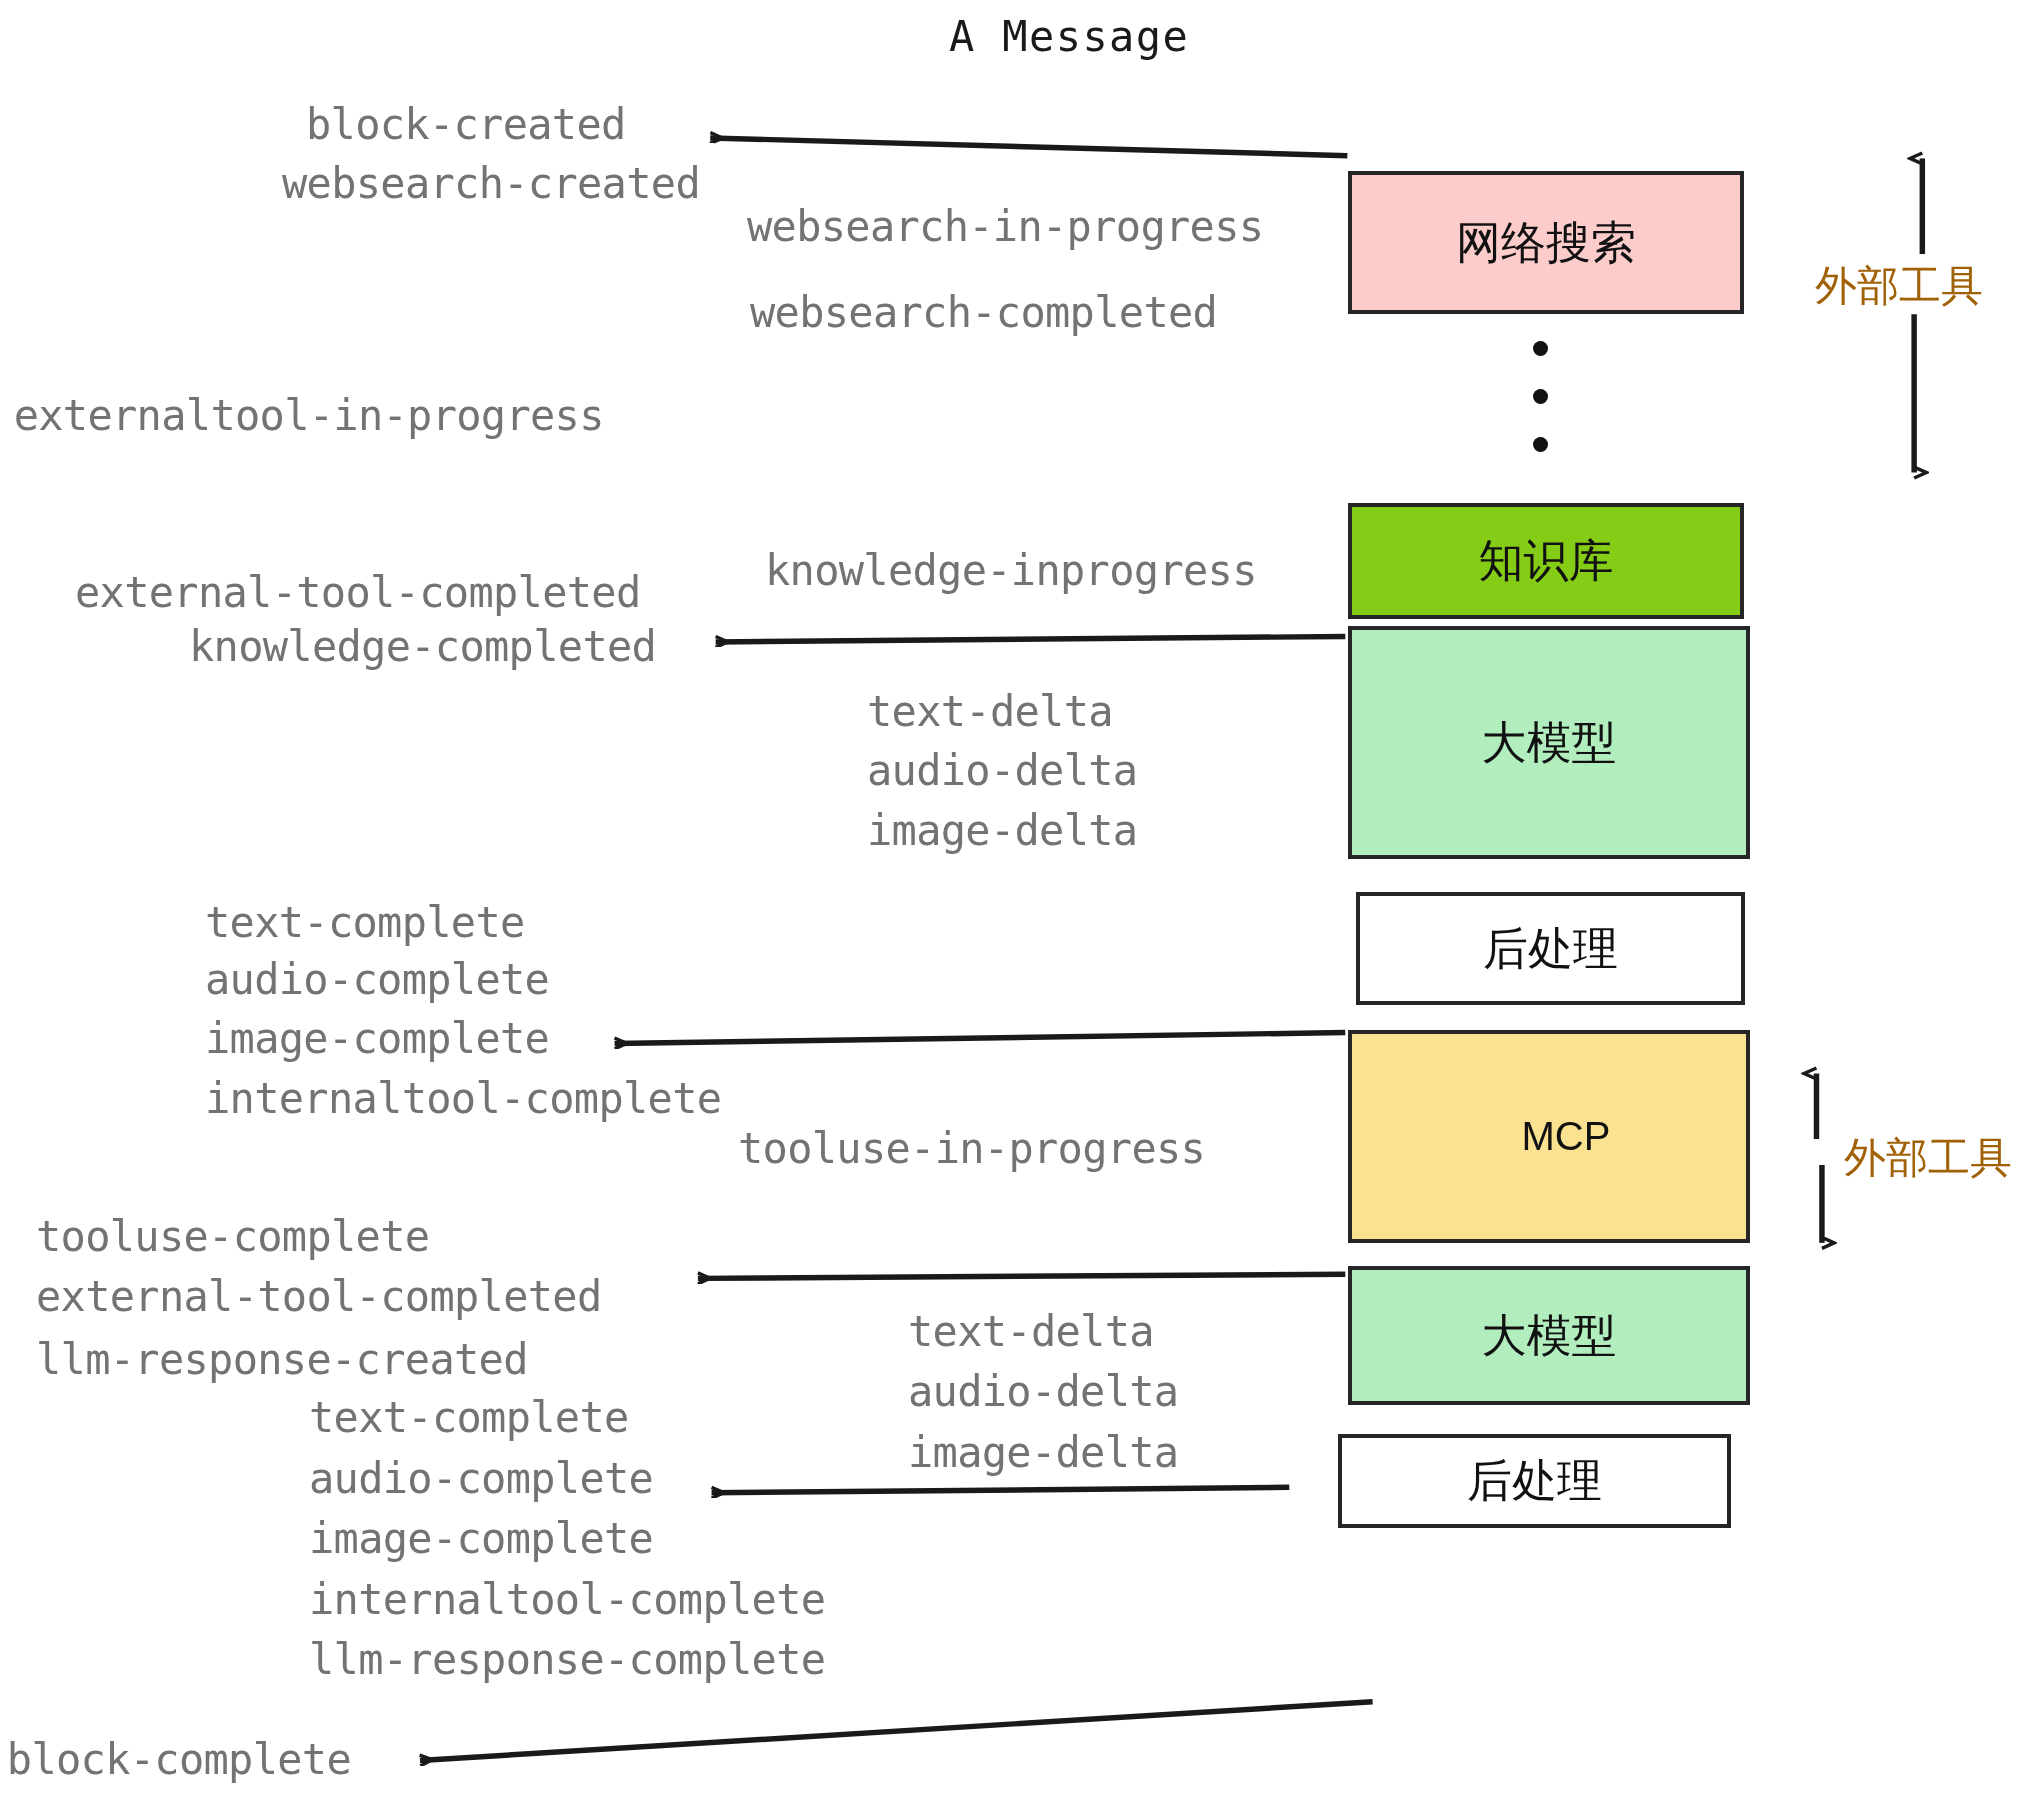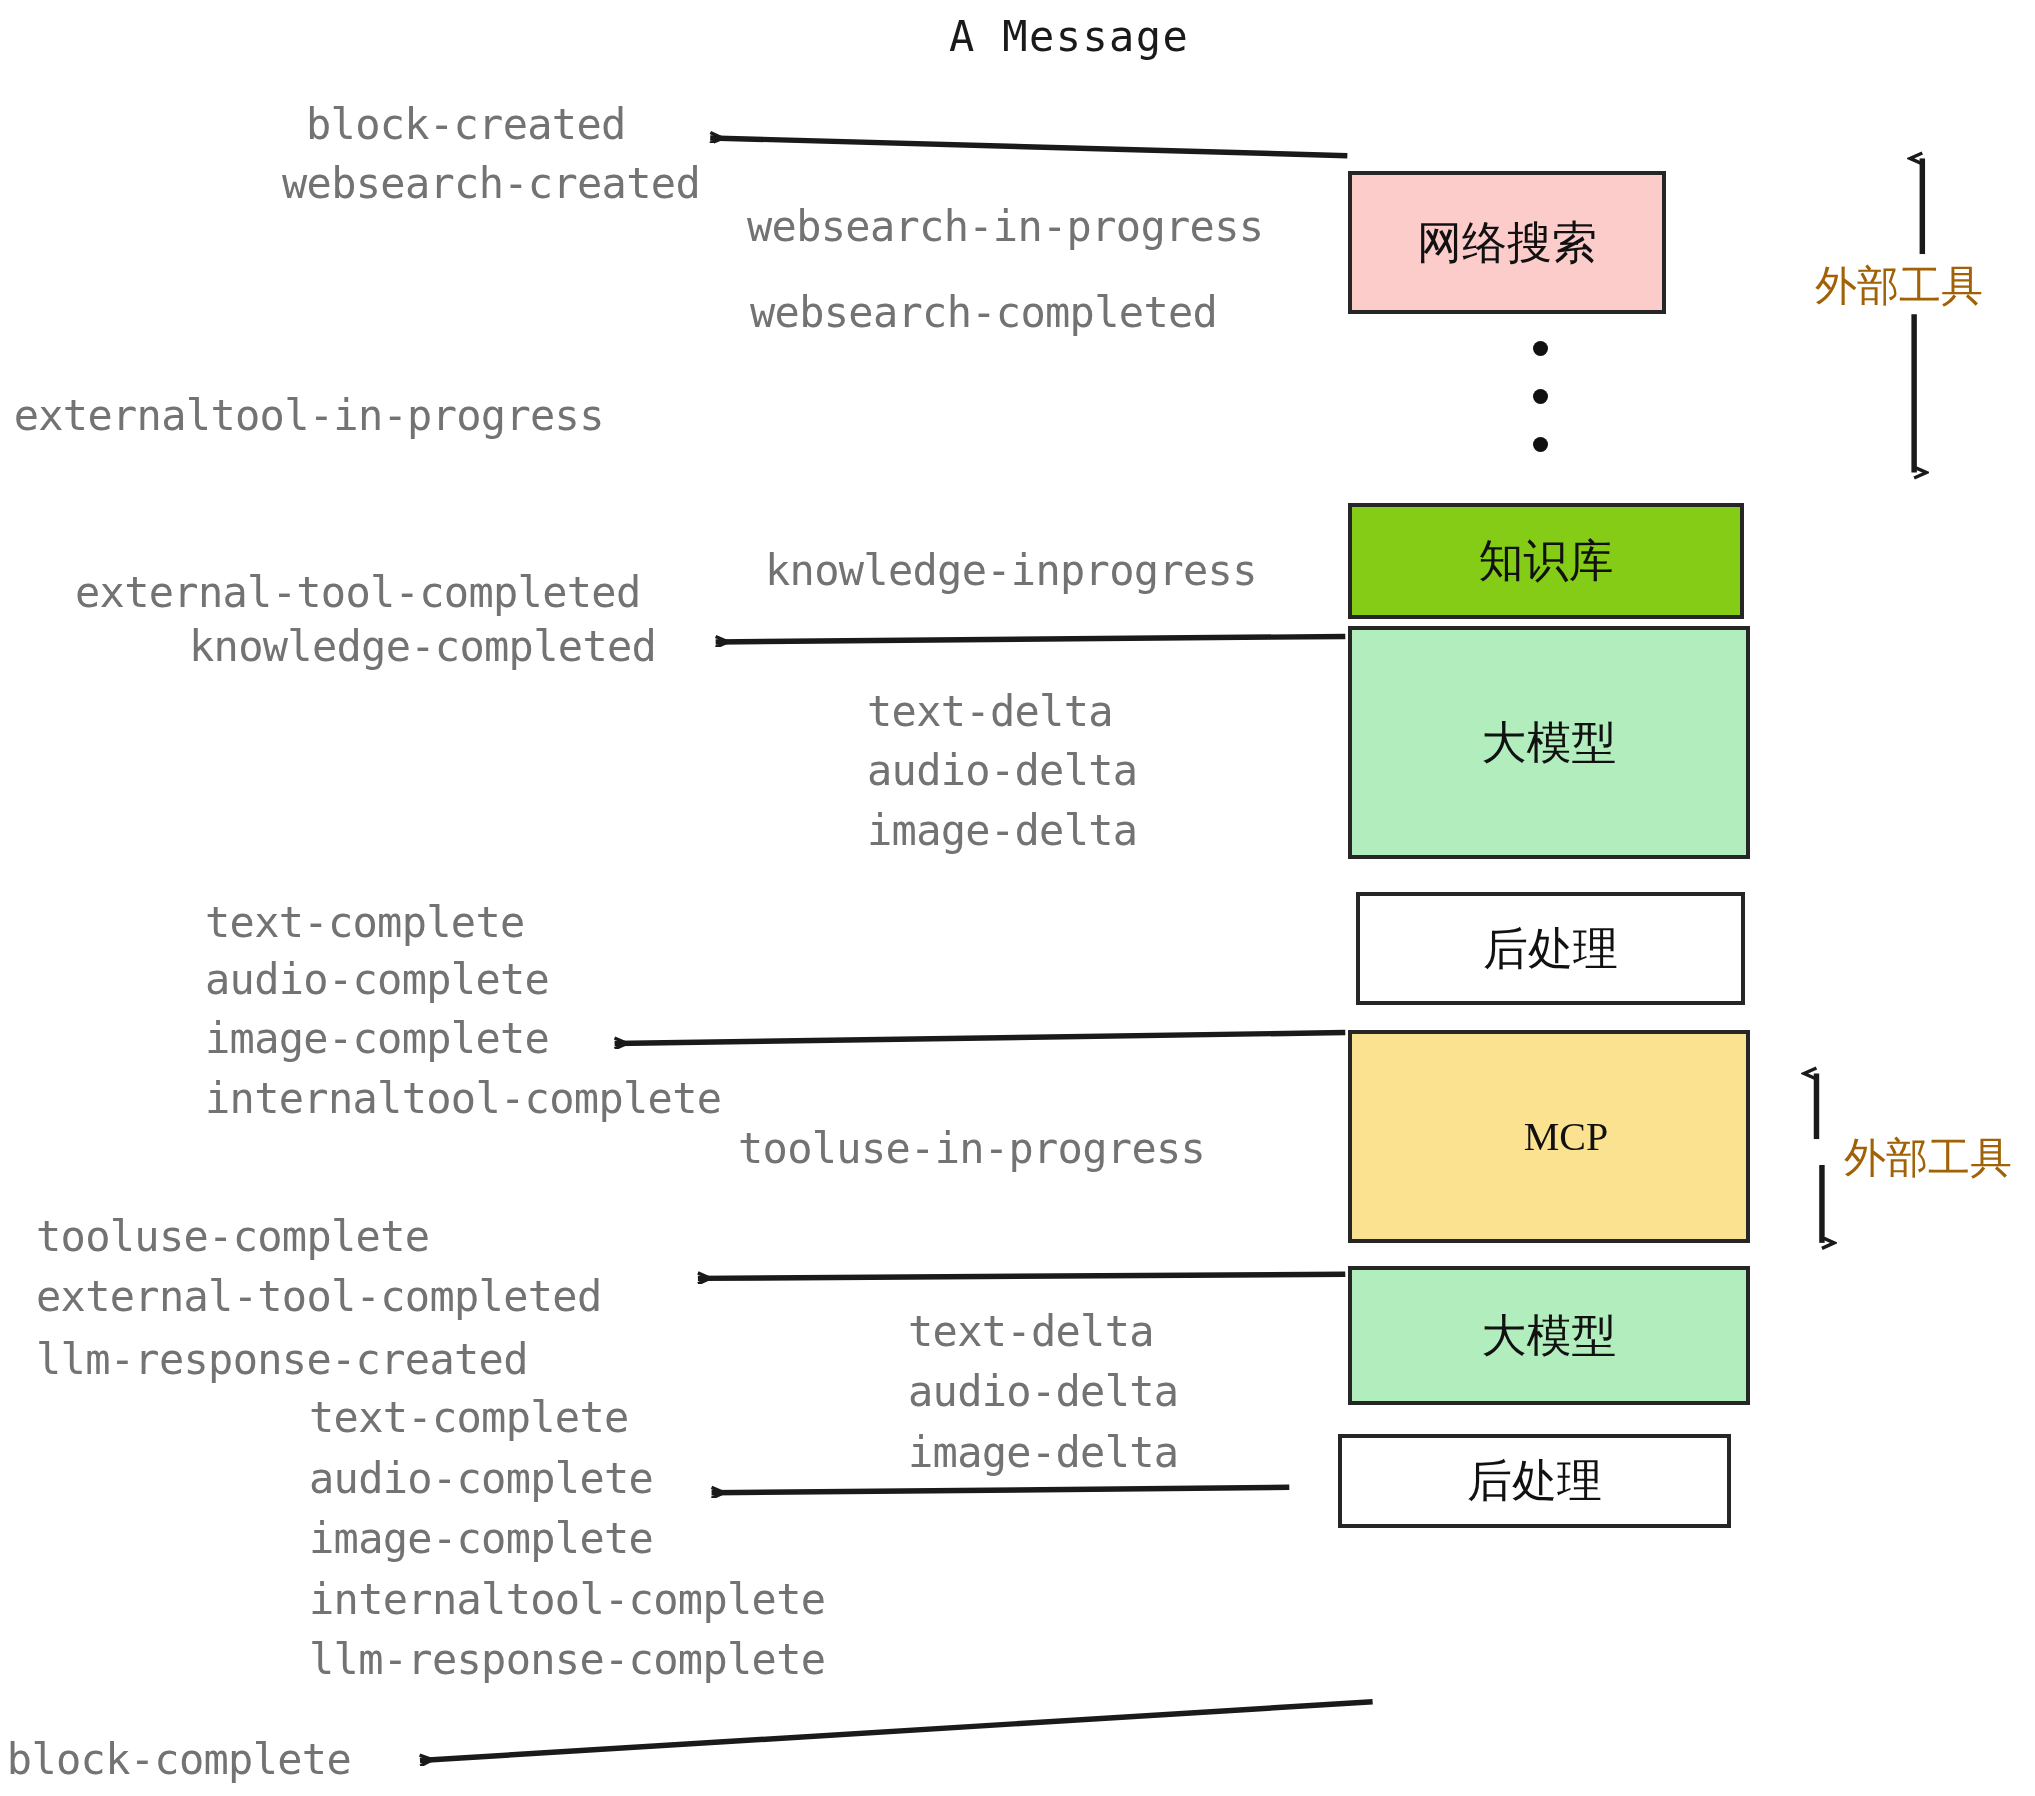--- a/index.html
+++ b/index.html
@@ -9,21 +9,21 @@
   .ev{position:absolute;white-space:nowrap;color:#737373;
       font-family:"DejaVu Sans Mono","Liberation Mono",monospace;
       font-size:42px;line-height:1;letter-spacing:-0.7px;}
   .title{position:absolute;white-space:nowrap;color:#1a1a1a;
       font-family:"DejaVu Sans Mono","Liberation Mono",monospace;
       font-size:42px;line-height:1;letter-spacing:1.4px;}
   .box{position:absolute;border:4.8px solid #262626;box-sizing:border-box;
        display:flex;align-items:center;justify-content:center;
        font-family:"DejaVu Sans","Liberation Sans",sans-serif;
        font-size:45px;color:#111;}
-  .box.mono{font-family:Liberation Serif, serif;font-size:40px;padding-left:34px;}
+  .box.mono{font-family:Liberation Sans, sans-serif;font-size:40px;padding-left:34px;}
   .sidelabel{position:absolute;white-space:nowrap;color:#a16207;
        font-family:"DejaVu Sans","Liberation Sans",sans-serif;font-size:42px;}
   .dot{position:absolute;width:15px;height:15px;border-radius:50%;background:#111;}
   svg.arrows{position:absolute;left:0;top:0;width:2035px;height:1796px;
        pointer-events:none;}
 </style>
 </head>
 <body>
 
 <div id="stage">
@@ -85,21 +85,21 @@
   <div class="ev" style="left:309px;top:1518px;">image-complete</div>
   <div class="ev" style="left:309px;top:1579px;">internaltool-complete</div>
   <div class="ev" style="left:309px;top:1639px;">llm-response-complete</div>
 
   <div class="ev" style="left:908px;top:1311px;">text-delta</div>
   <div class="ev" style="left:908px;top:1371px;">audio-delta</div>
   <div class="ev" style="left:908px;top:1432px;">image-delta</div>
 
   <div class="ev" style="left:6.8px;top:1739px;">block-complete</div>
 
-  <div class="box" style="left:1348px;top:171px;width:318px;height:143px;background:#fcccca;">
+  <div class="box" style="left:1348px;top:171px;width:396px;height:143px;background:#fcccca;">
     <span>网络搜索</span>
   </div>
 
   <div class="dot" style="left:1533px;top:341px;"></div>
   <div class="dot" style="left:1533px;top:389px;"></div>
   <div class="dot" style="left:1533px;top:437px;"></div>
 
   <div class="box" style="left:1348px;top:503px;width:396px;height:116px;background:#84cc16;">
     <span>知识库</span>
   </div>

